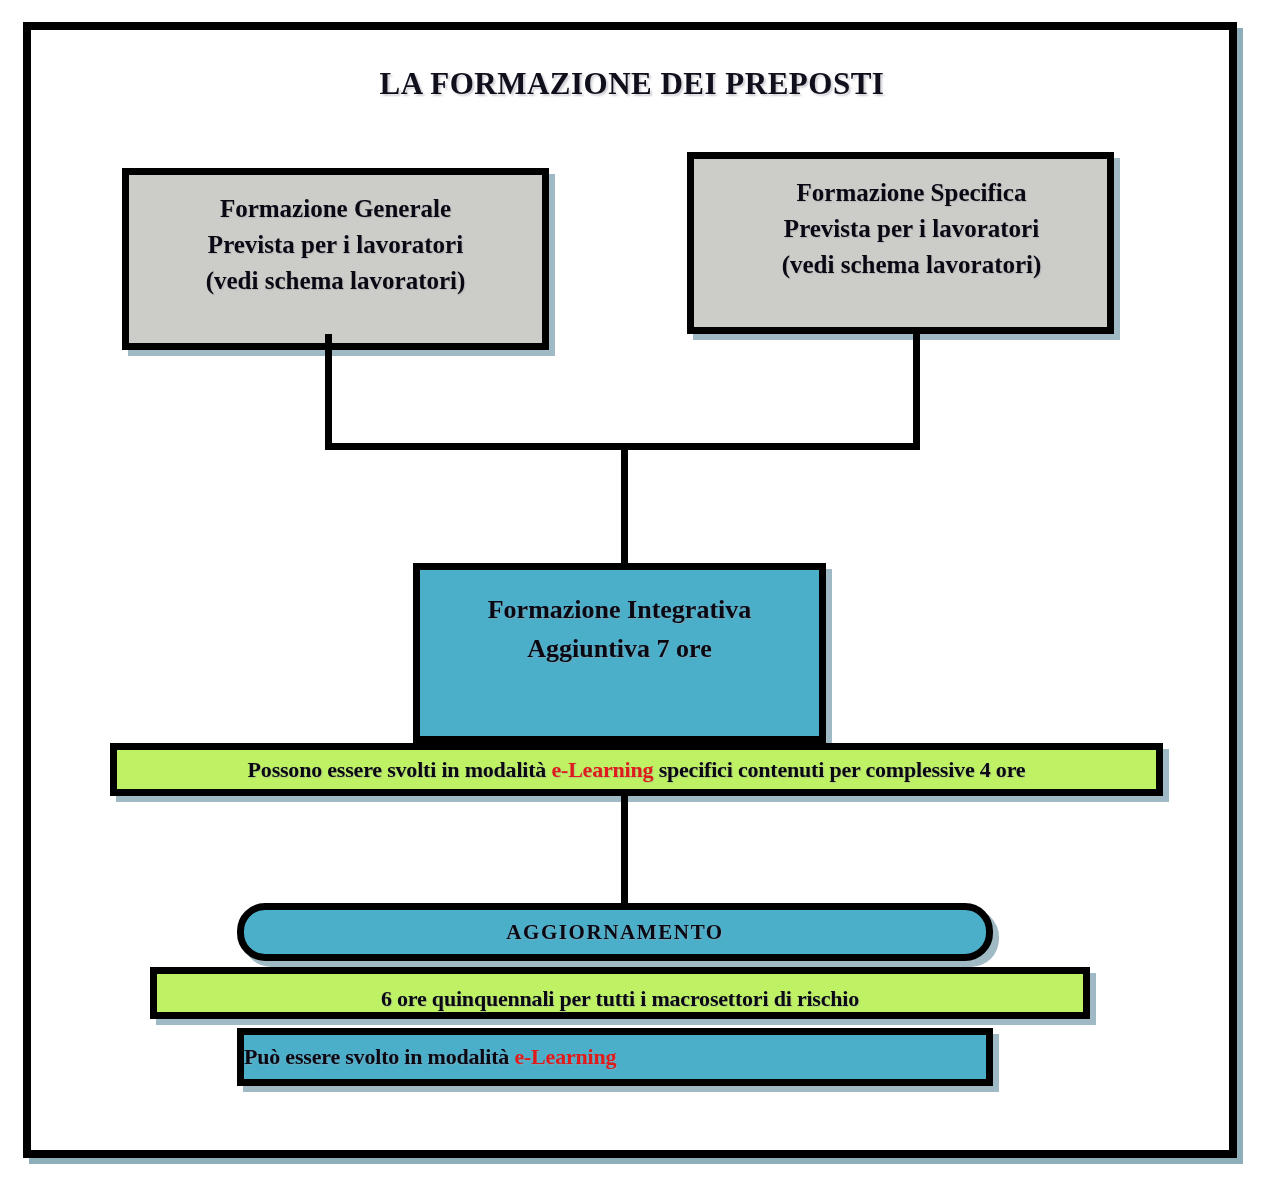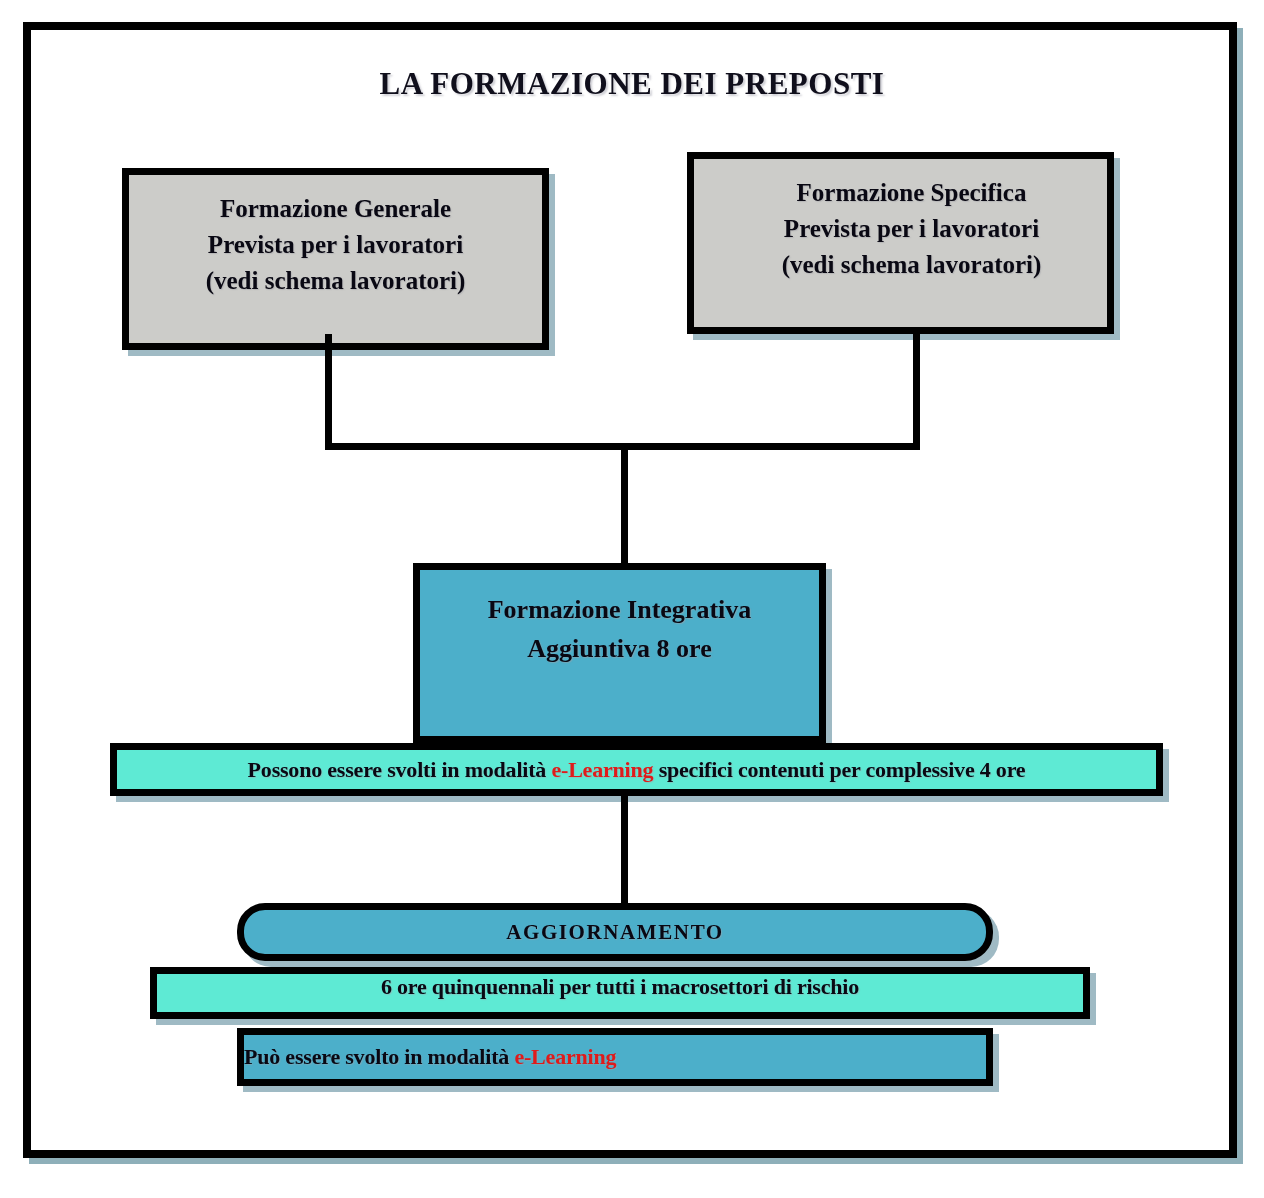--- a/index.html
+++ b/index.html
@@ -58,21 +58,21 @@
     text-align: center;
   }
 
   .node-gray {
     background: #ccccc9;
   }
   .node-blue {
     background: #4cafca;
   }
   .node-white {
-    background: #5eead4;
+    background: #bef264;
   }
 
   .node-lines {
     font-size: 25px;
     font-weight: bold;
     line-height: 1.44;
     padding-top: 16px;
     text-shadow: 1px 1px 1px rgba(160,160,165,0.5);
   }
   .node-lines > div {
@@ -144,21 +144,21 @@
     font-size: 21px;
     letter-spacing: 1.6px;
   }
 
   #bar-quinquennali {
     left: 150px;
     top: 967px;
     width: 940px;
     height: 52px;
     display: flex;
-    align-items: flex-start;
+    align-items: flex-end;
     justify-content: center;
     z-index: 3;
   }
 
   #bar-elearning-bottom {
     left: 237px;
     top: 1028px;
     width: 756px;
     height: 58px;
     display: flex;
@@ -229,21 +229,21 @@
   </div>
 
   <div class="connector" id="conn-left-drop"></div>
   <div class="connector" id="conn-right-drop"></div>
   <div class="connector" id="conn-horizontal"></div>
   <div class="connector" id="conn-center-drop"></div>
 
   <div class="node node-blue" id="box-integrativa">
     <div class="node-lines">
       <div>Formazione Integrativa</div>
-      <div>Aggiuntiva 8 ore</div>
+      <div>Aggiuntiva 7 ore</div>
     </div>
   </div>
 
   <div class="node node-white" id="bar-elearning">
     <div class="bar-text"><span>Possono essere svolti in modalità </span><span class="hl-red">e-Learning</span><span> specifici contenuti per complessive 4 ore</span></div>
   </div>
 
   <div class="connector" id="conn-to-aggiornamento"></div>
 
   <div class="node node-blue" id="box-aggiornamento">

